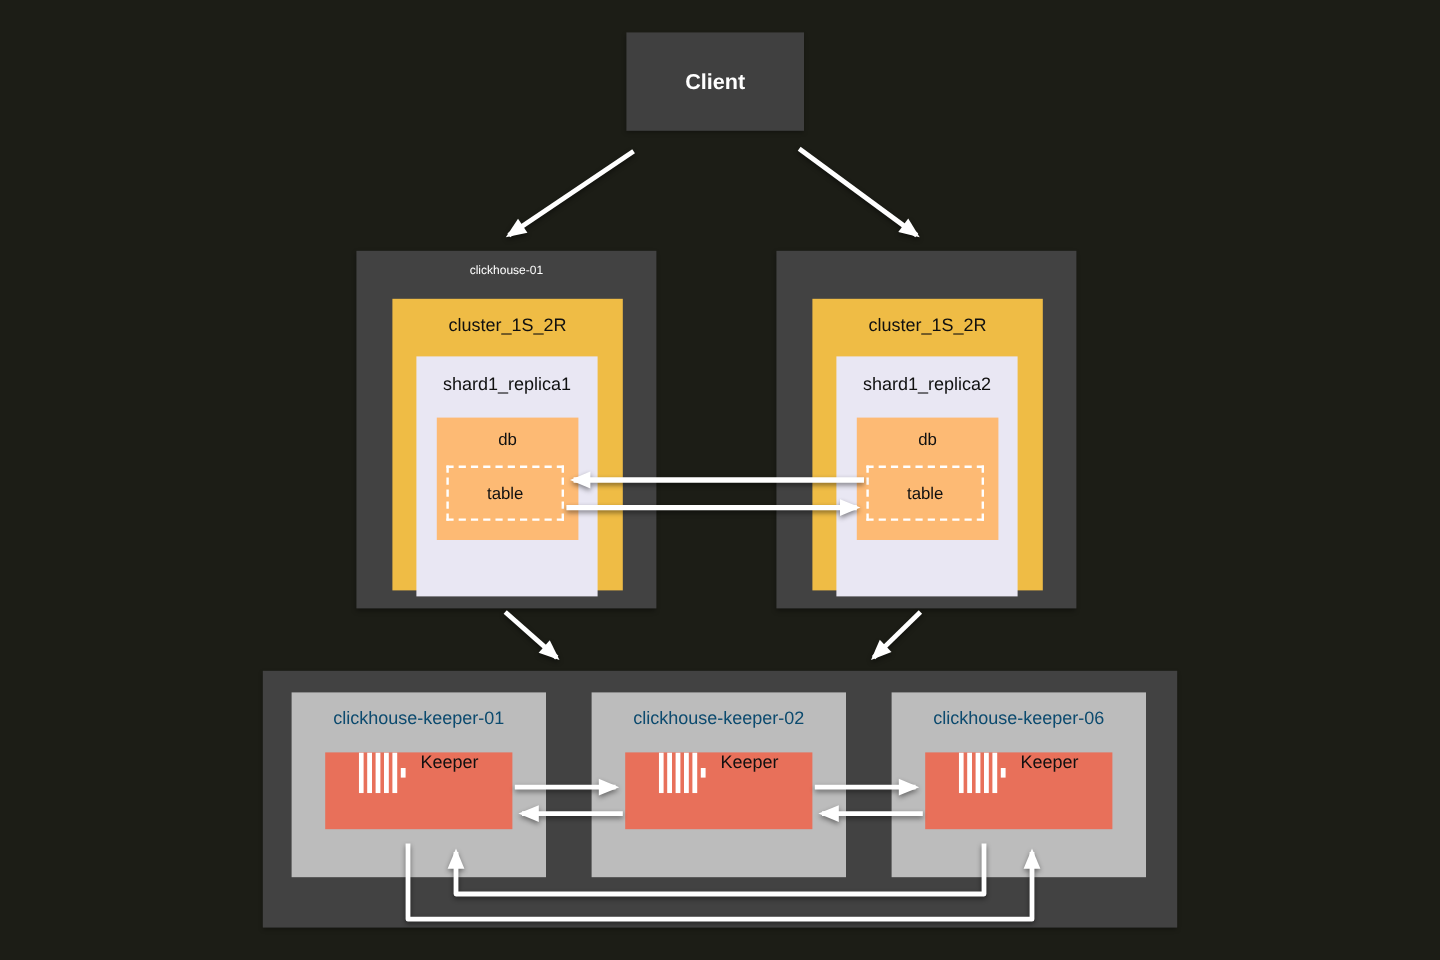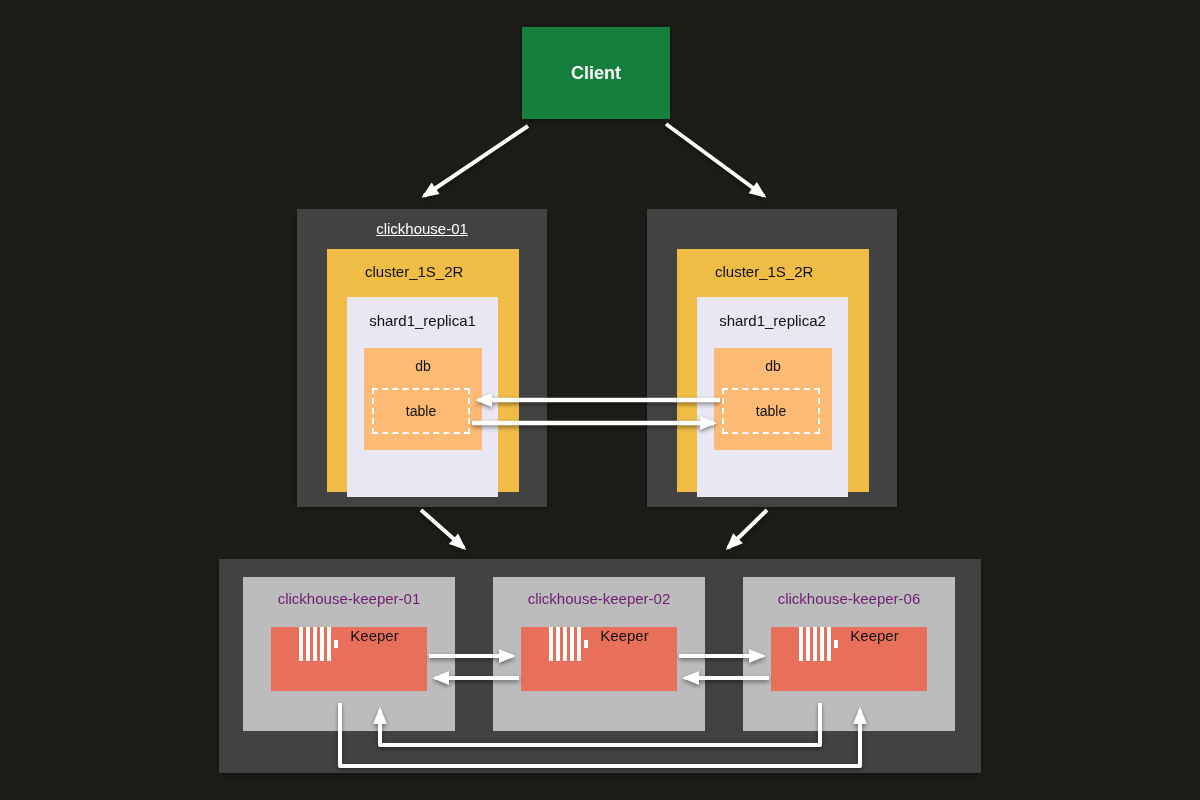--- a/index.html
+++ b/index.html
@@ -12,52 +12,52 @@
     position:relative;
     width:1200px;
     height:800px;
     background:#1c1d16;
     overflow:hidden;
   }
   
   .client-node{
     position:absolute;
     left:522px; top:27px;
-    width:148px; height:92px;
-    background:#15803d;
+    width:148px; height:82px;
+    background:#404040;
     display:flex; align-items:center; justify-content:center;
     color:#ffffff;
     font-weight:bold;
     font-size:18px;
     box-shadow:0 2px 4px rgba(0,0,0,.35);
   }
   
   .server{
     position:absolute;
     top:209px;
     width:250px; height:298px;
     background:#424242;
     box-shadow:0 2px 4px rgba(0,0,0,.35);
   }
   .server.s0{left:297px;}
   .server.s1{left:647px;}
   .server-label{
     position:absolute; top:11px; left:0;
     width:100%; text-align:center;
-    color:#ffffff; font-size:15px;text-decoration:underline;
+    color:#ffffff; font-size:10px;
   }
   .cluster{
     position:absolute; left:30px; top:40px;
     width:192px; height:243px;
     background:#efbc45;
   }
   .cluster-label{
     position:absolute; top:14px; left:0;
-    width:100%; 
-    color:#101010; font-size:15px;margin-left:38px;
+    width:100%; text-align:center;
+    color:#101010; font-size:15px;
   }
   .replica{
     position:absolute; left:20px; top:48px;
     width:151px; height:200px;
     background:#e9e7f3;
   }
   .replica-label{
     position:absolute; top:15px; left:0;
     width:100%; text-align:center;
     color:#101010; font-size:15px;
@@ -92,21 +92,21 @@
     position:absolute; top:18px;
     width:212px; height:154px;
     background:#bcbcbc;
   }
   .keeper-box.k0{left:24px;}
   .keeper-box.k1{left:274px;}
   .keeper-box.k2{left:524px;}
   .keeper-label{
     position:absolute; top:13px; left:0;
     width:100%; text-align:center;
-    color:#701a75; font-size:15px;
+    color:#0c4a6e; font-size:15px;
   }
   .keeper-red{
     position:absolute; left:28px; top:50px;
     width:156px; height:64px;
     background:#e8705a;
     display:flex; justify-content:center;
     gap:11px;
     color:#101010; font-size:15px;
   }
   .ch-logo{display:block;}

